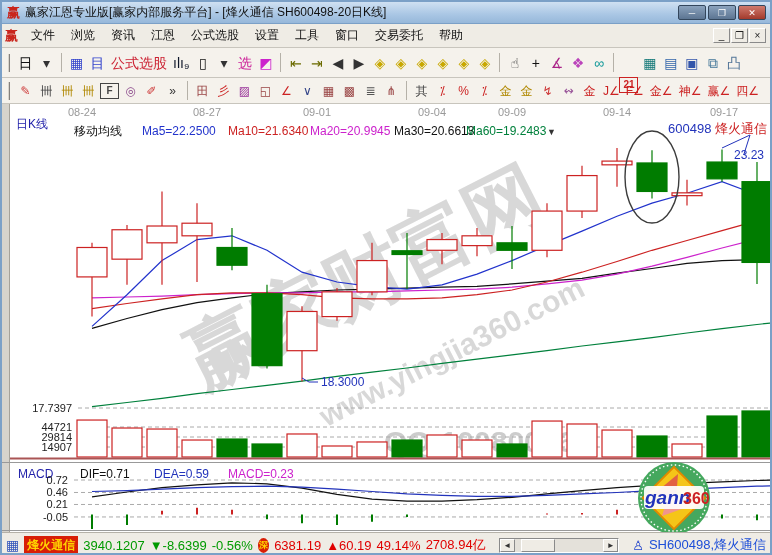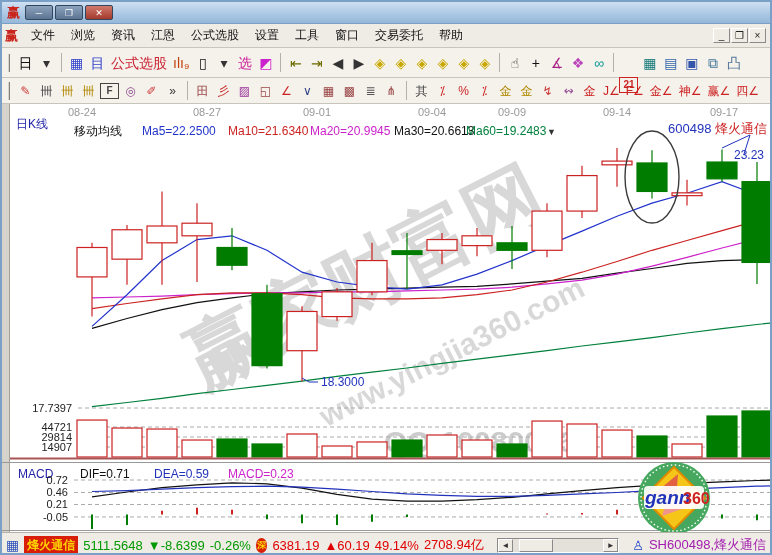--- a/index.html
+++ b/index.html
@@ -52,29 +52,30 @@
   .sz-icon{display:inline-flex;width:15px;height:15px;border-radius:50%;background:#d81e06;
     color:#ffd400;font-size:9px;align-items:center;justify-content:center;font-weight:bold;}
   .hscroll{display:flex;align-items:center;width:160px;height:15px;border:1px solid;
     border-color:#8a8a8a #fff #fff #8a8a8a;background:#e4e1da;margin:0 8px;}
   .harrow{width:15px;height:13px;font-size:8px;line-height:12px;text-align:center;color:#333;
     background:#efece5;border:1px solid;border-color:#fff #8a8a8a #8a8a8a #fff;}
   .htrack{flex:1;position:relative;height:13px;}
   .hthumb{position:absolute;left:6px;top:0;width:34px;height:13px;background:#efece5;
     border:1px solid;border-color:#fff #8a8a8a #8a8a8a #fff;}
   .sig-icon{color:#2244cc;font-size:13px;}
-  .sym-text{color:#a21caf;}
+  .sym-text{color:#1d4ed8;}
 </style>
 </head>
 <body>
 
 <div class="window">
 
   <div class="titlebar">
     <span class="app-icon">赢</span>
+    <span class="title-text">赢家江恩专业版[赢家内部服务平台] - [烽火通信  SH600498-20日K线]</span>
     <span class="winbtns">
       <span class="winbtn">─</span>
       <span class="winbtn">❐</span>
       <span class="winbtn close">✕</span>
     </span>
   </div>
 
   <div class="menubar">
     <span class="app-icon">赢</span>
     <span class="menu-item">文件</span>
@@ -95,21 +96,21 @@
   </div>
 
   <div class="toolbar row1" id="toolbar-main">
       <span class="grip"></span>
       <span class="tbi" style="color: rgb(17, 17, 17);">日</span>
       <span class="tbi" style="color: rgb(51, 51, 51);">▾</span>
       <span class="tbsep"></span>
       <span class="tbi" style="color: rgb(51, 68, 204);">▦</span>
       <span class="tbi" style="color: rgb(51, 68, 204);">目</span>
       <span class="tbi" style="color: rgb(204, 34, 51);">公式选股</span>
-      <span class="tbi" style="color: #c2410c;">ılı₉</span>
+      <span class="tbi" style="color: #0f172a;">ılı₉</span>
       <span class="tbi" style="color: rgb(17, 17, 17);">▯</span>
       <span class="tbi" style="color: rgb(51, 51, 51);">▾</span>
       <span class="tbi" style="color: rgb(204, 34, 153);">选</span>
       <span class="tbi" style="color: rgb(204, 34, 204);">◩</span>
       <span class="tbsep"></span>
       <span class="tbi" style="color: rgb(107, 107, 0);">⇤</span>
       <span class="tbi" style="color: rgb(107, 107, 0);">⇥</span>
       <span class="tbi" style="color: rgb(51, 51, 51);">◀</span>
       <span class="tbi" style="color: rgb(51, 51, 51);">▶</span>
       <span class="tbi" style="color: rgb(200, 168, 0);">◈</span>
@@ -316,23 +317,23 @@
           <rect x="-30" y="-12" width="60" height="23" rx="4" fill="#ffffff" opacity="0.93"></rect>
           <text x="-29" y="6" font-size="19" font-style="italic" font-weight="bold" font-family="&quot;Liberation Sans&quot;,&quot;DejaVu Sans&quot;,sans-serif" fill="#2233bb">gann</text>
           <text x="9" y="6" font-size="16" font-weight="bold" font-family="&quot;Liberation Sans&quot;,&quot;DejaVu Sans&quot;,sans-serif" fill="#cc2222">360</text>
         </g>
       </svg>
   </div>
 
   <div class="statusbar">
     <span class="cal-icon">▦</span>
     <span class="idx-badge">烽火通信</span>
-    <span class="green">5111.5648</span>
+    <span class="green">3940.1207</span>
     <span class="green">▼-8.6399</span>
-    <span class="green">-0.26%</span>
+    <span class="green">-0.56%</span>
     <span class="sz-icon">深</span>
     <span class="red">6381.19</span>
     <span class="red">▲60.19</span>
     <span class="red">49.14%</span>
     <span class="red">2708.94亿</span>
     <span class="hscroll">
       <span class="harrow">◄</span>
       <span class="htrack">
           <span class="hthumb"></span>
         </span>

